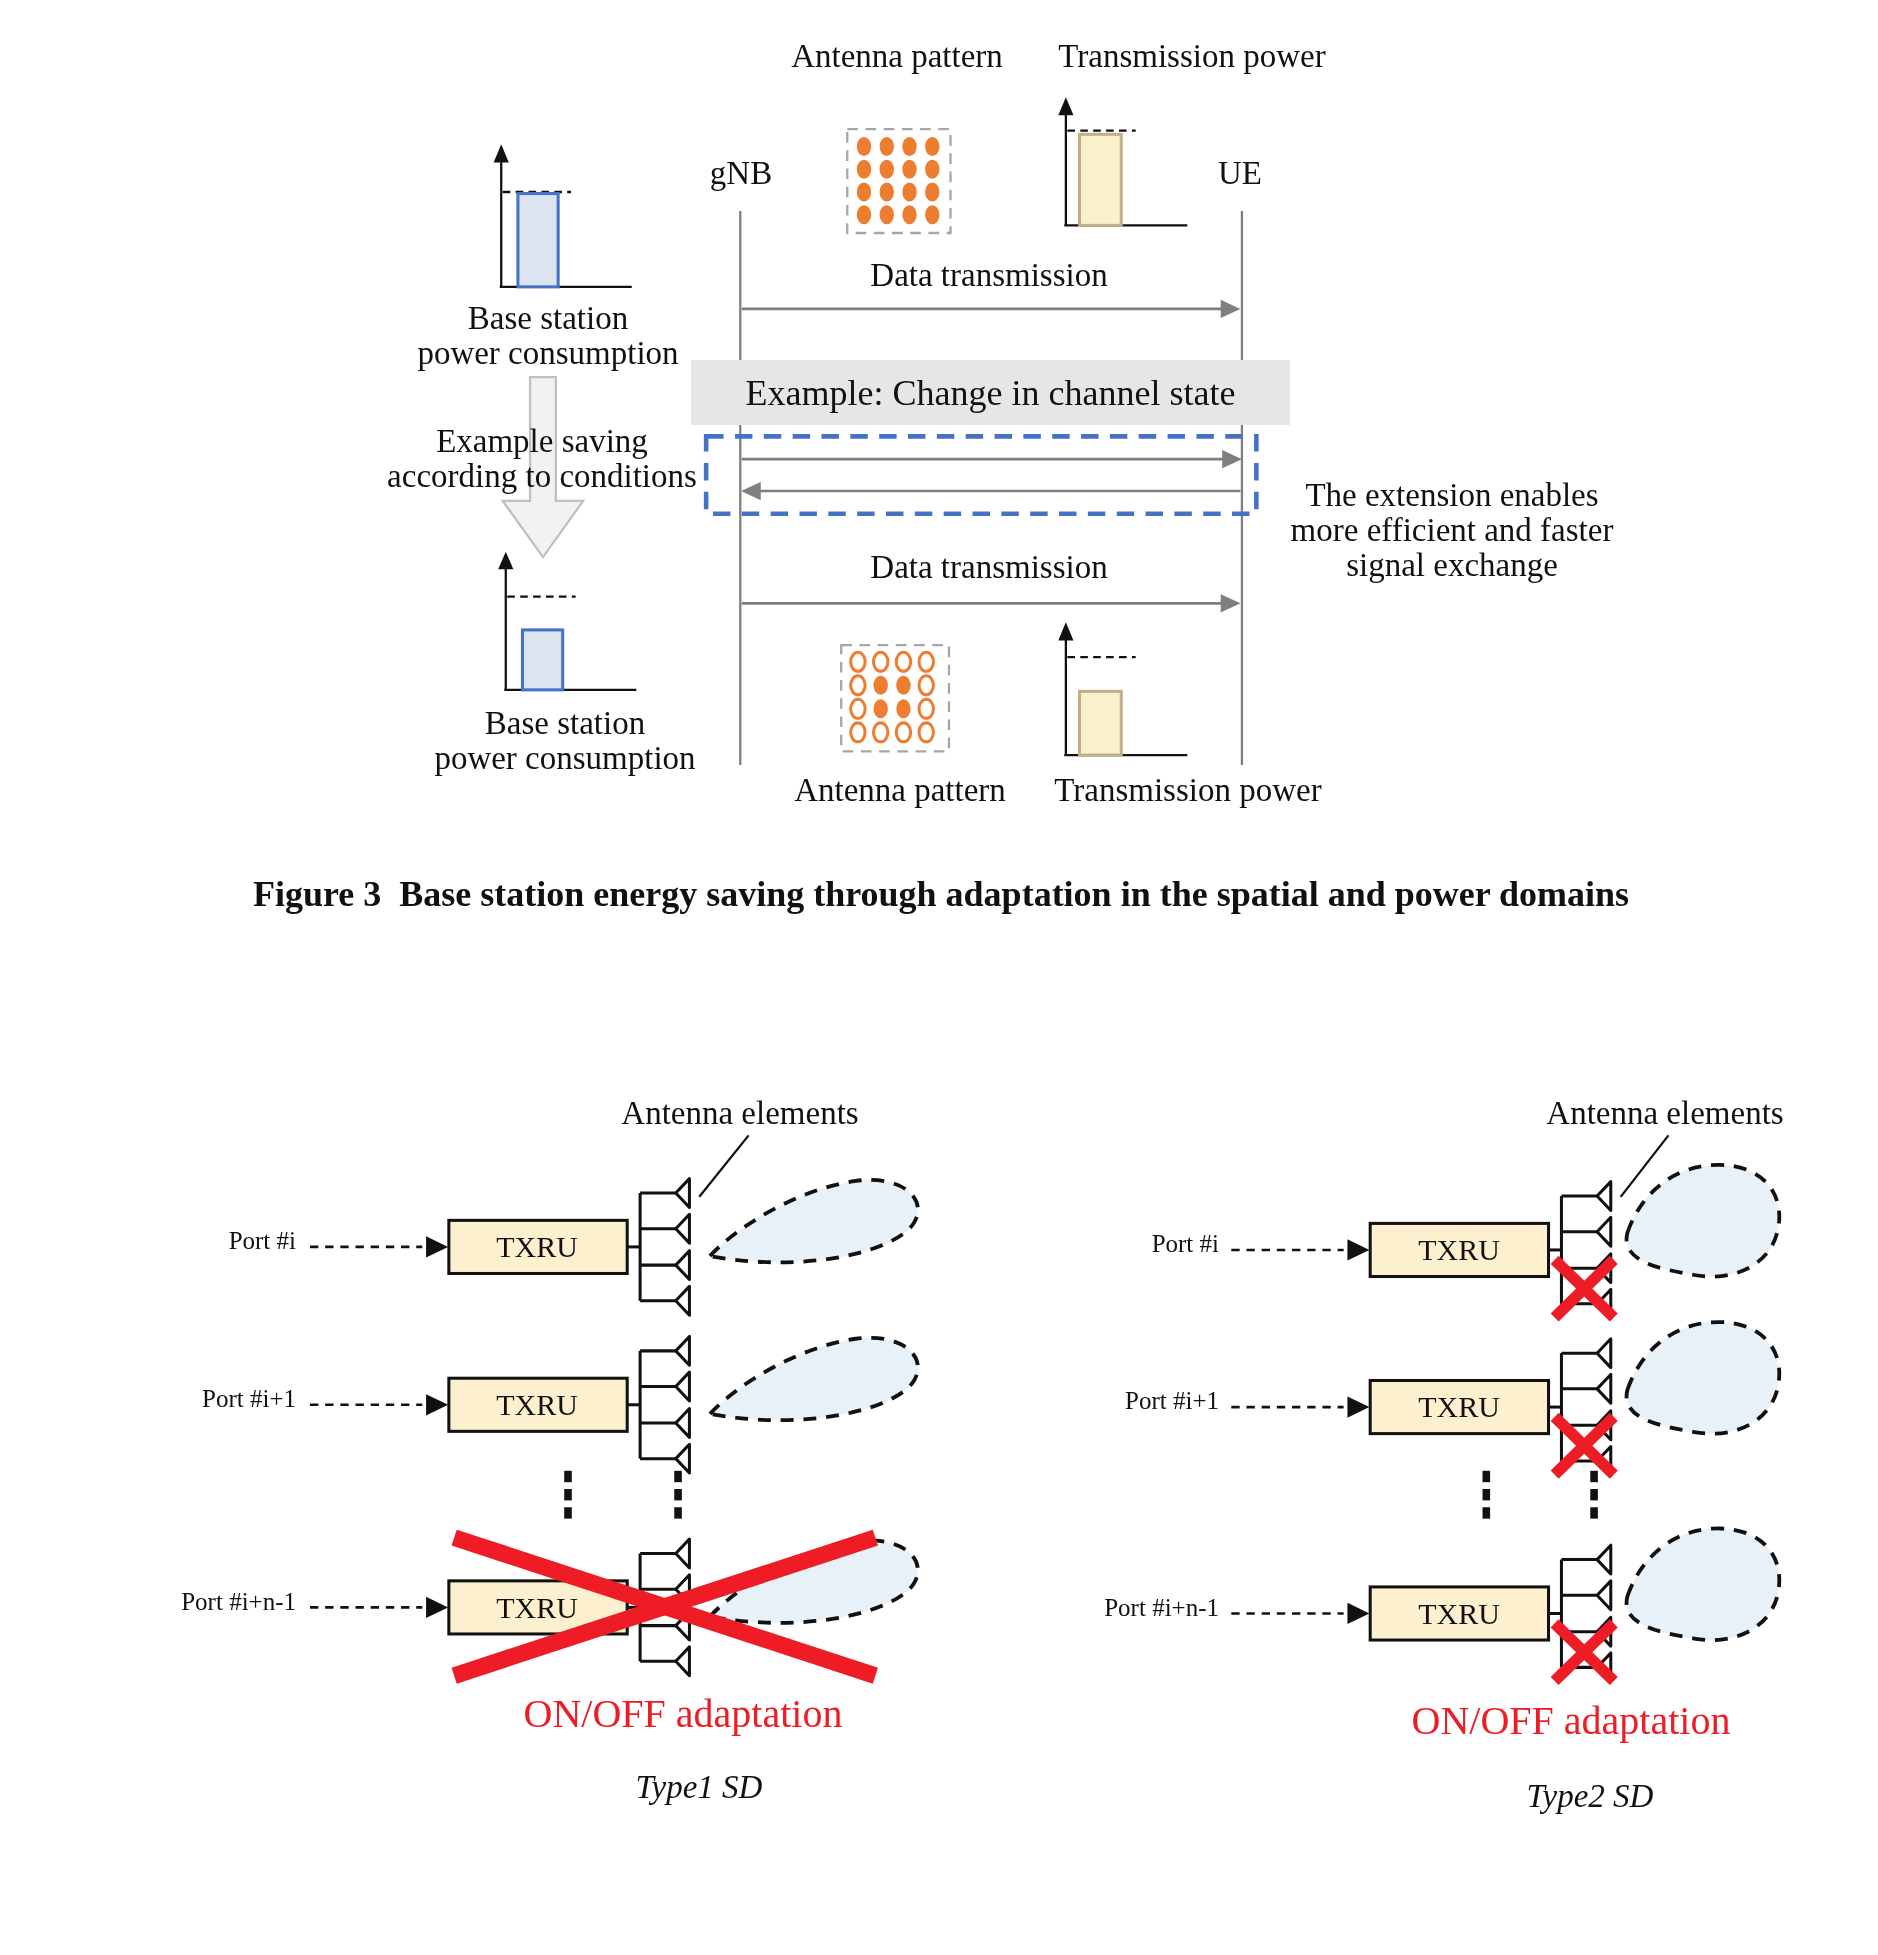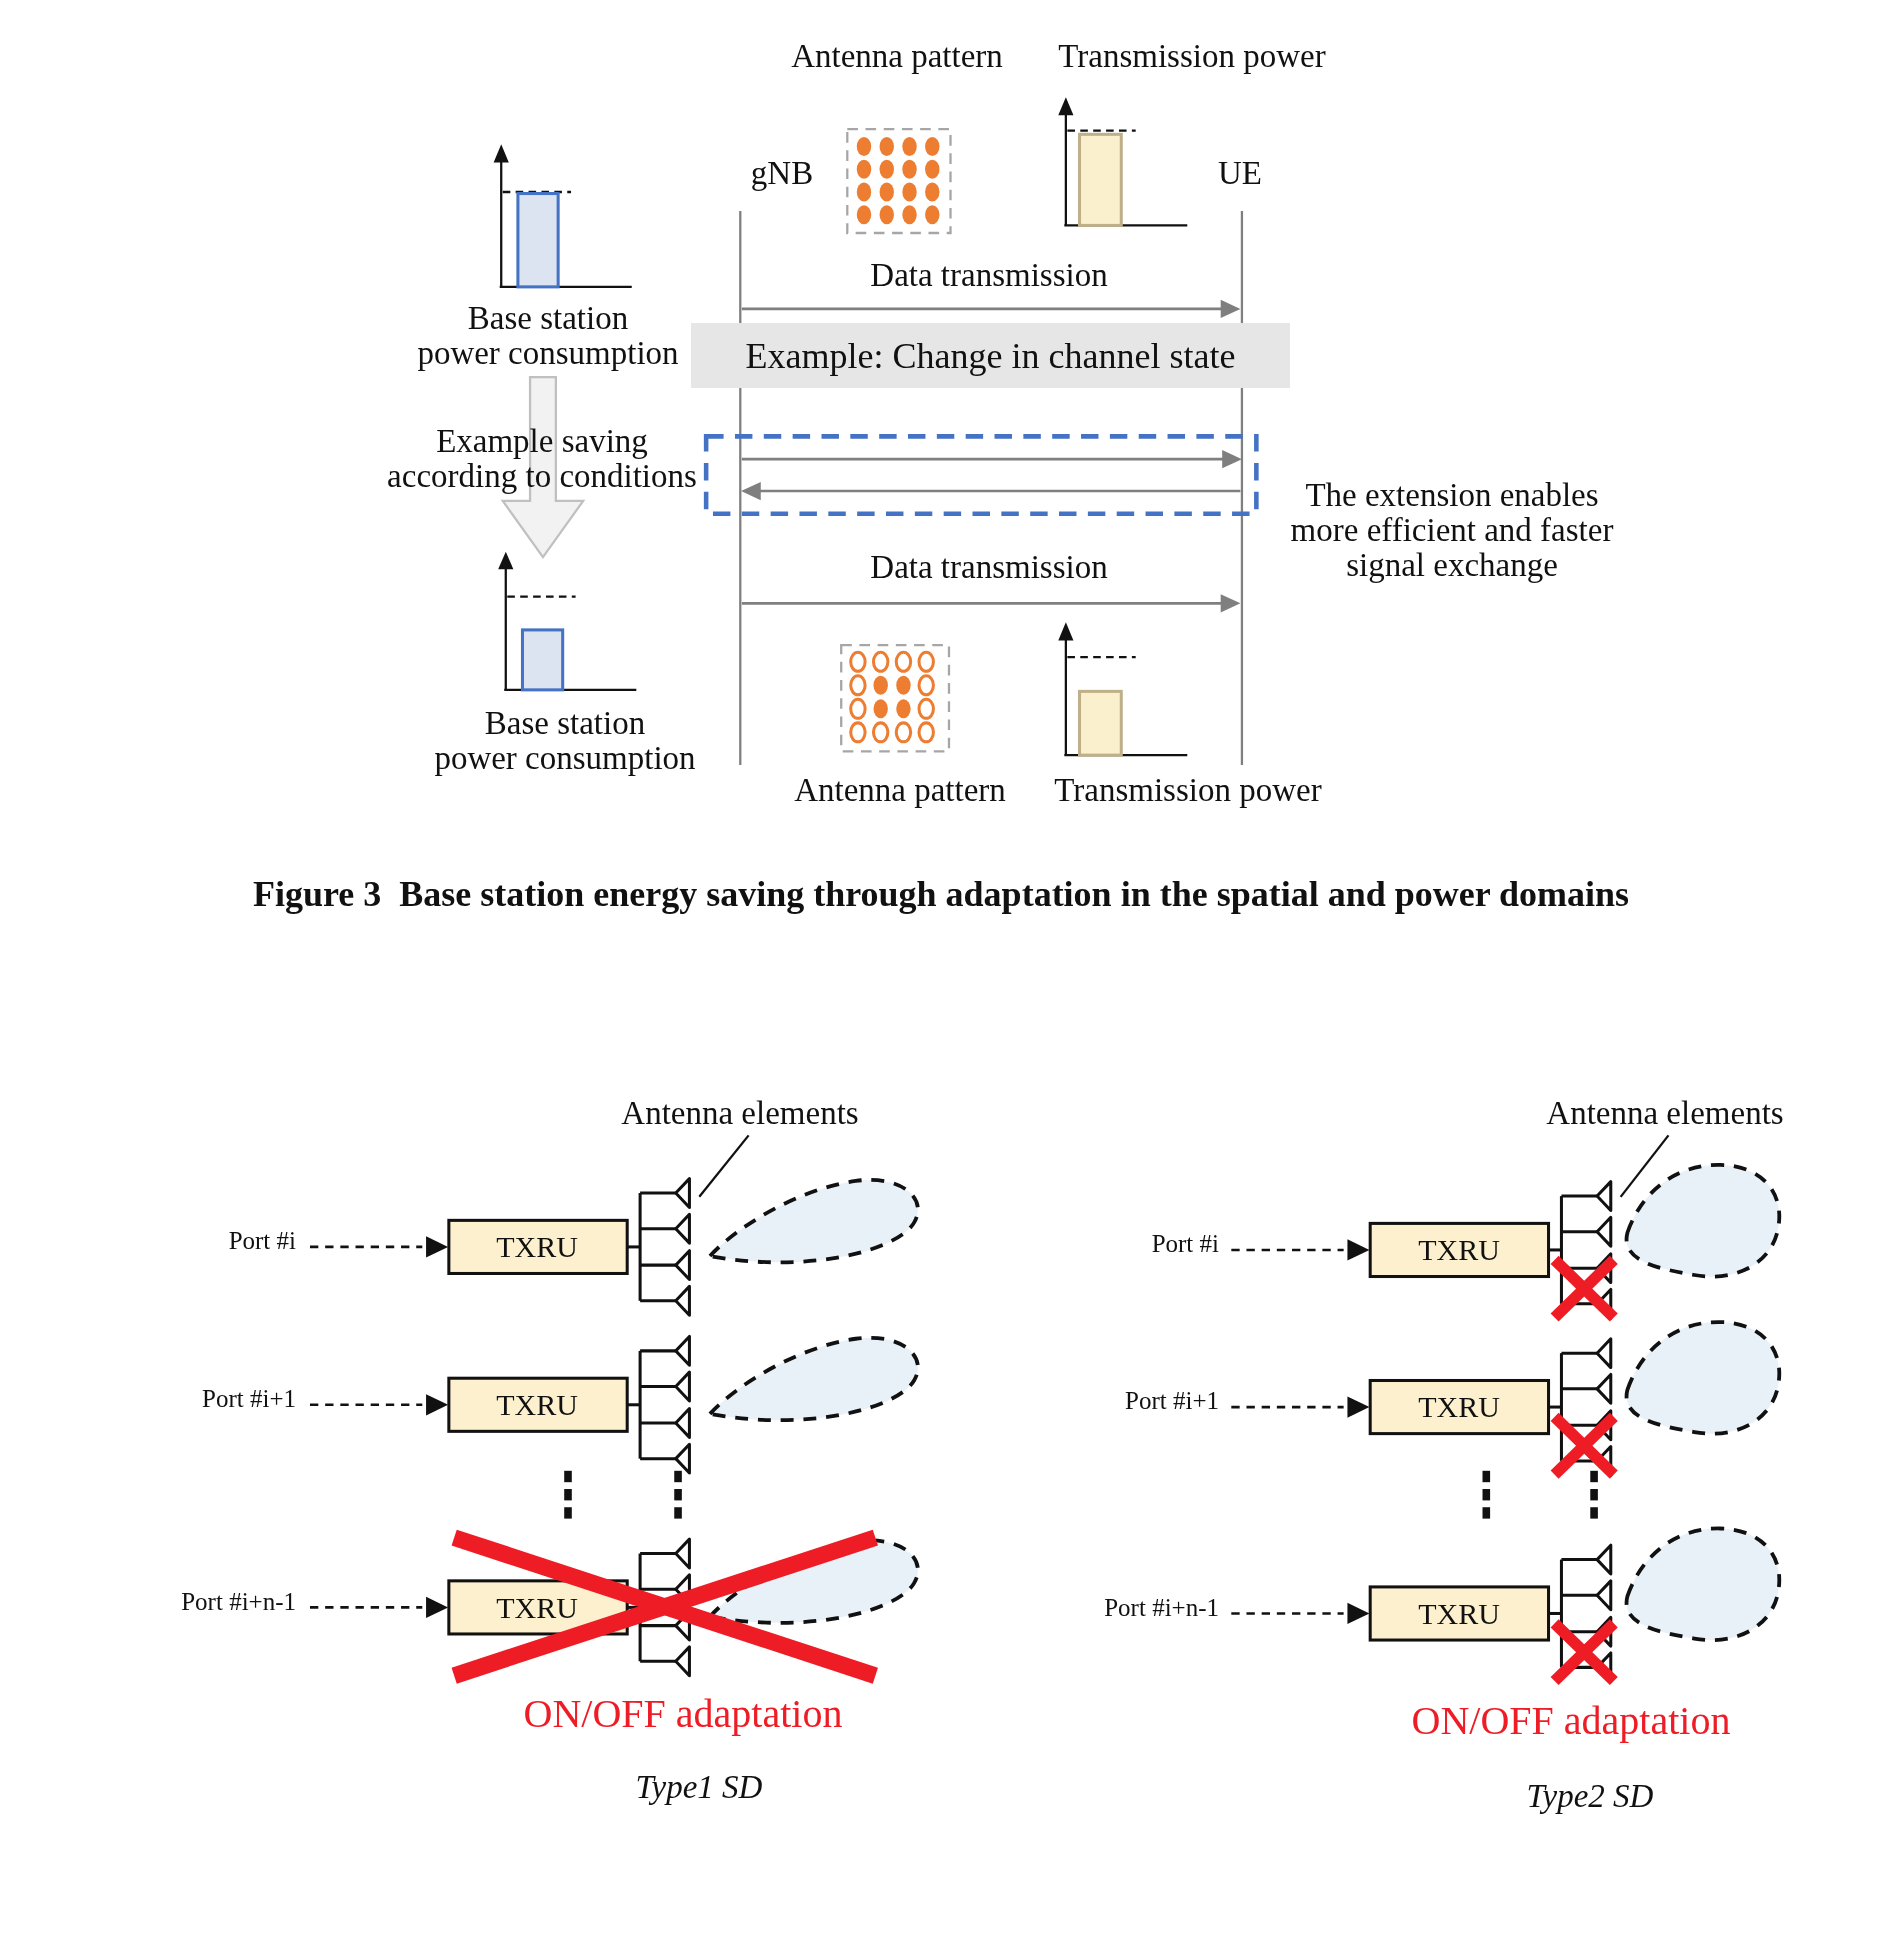--- a/index.html
+++ b/index.html
@@ -14,21 +14,21 @@
   }
   .port{
     position:absolute;font-size:25px;line-height:1.05;white-space:nowrap;
     text-align:right;color:var(--text,#111);
   }
   .txru-lbl{
     position:absolute;font-size:30px;line-height:1;white-space:nowrap;
     transform:translate(-50%,-50%);color:var(--text,#111);
   }
   .example-box{
-    position:absolute;left:691px;top:323px;width:599px;height:65px;
+    position:absolute;left:691px;top:360px;width:599px;height:65px;
     background:var(--example-bg,#E7E6E6);display:flex;align-items:center;justify-content:center;
     font-size:36px;white-space:nowrap;
   }
   .cap{position:absolute;font-weight:bold;font-size:36px;white-space:pre;transform:translateX(-50%);}
   .red-lbl{color:var(--red,#EE1C25);font-size:40px;}
   .italic-lbl{font-style:italic;margin-left:16px;}
   .note{font-size:33px;line-height:1.06;}
   
   .wire{stroke:#111;stroke-width:4;fill:none;}
   .thinline{stroke:#111;stroke-width:3;fill:none;}
@@ -225,21 +225,21 @@
         </g>
         <g class="redx" stroke-width="15">
           <use href="#xsmall" x="2087" y="2177"></use>
         </g>
       </g>
     </g>
   </svg>
 
   <div class="lbl" style="left:897px;top:39px;">Antenna pattern</div>
   <div class="lbl" style="left:1192px;top:39px;">Transmission power</div>
-  <div class="lbl" style="left:741px;top:156px;margin-left:41px;">gNB</div>
+  <div class="lbl" style="left:741px;top:156px;">gNB</div>
   <div class="lbl" style="left:1240px;top:156px;">UE</div>
 
   <div class="lbl" style="left:548px;top:301px;">
     <div>Base station</div>
     <div>power consumption</div>
   </div>
 
   <div class="lbl" style="left:542px;top:424px;">
     <div>Example saving</div>
     <div>according to conditions</div>

